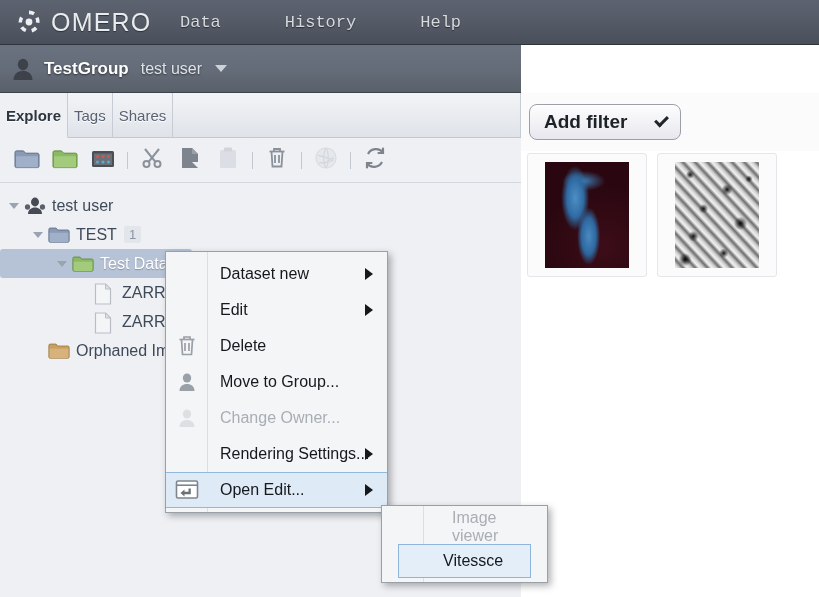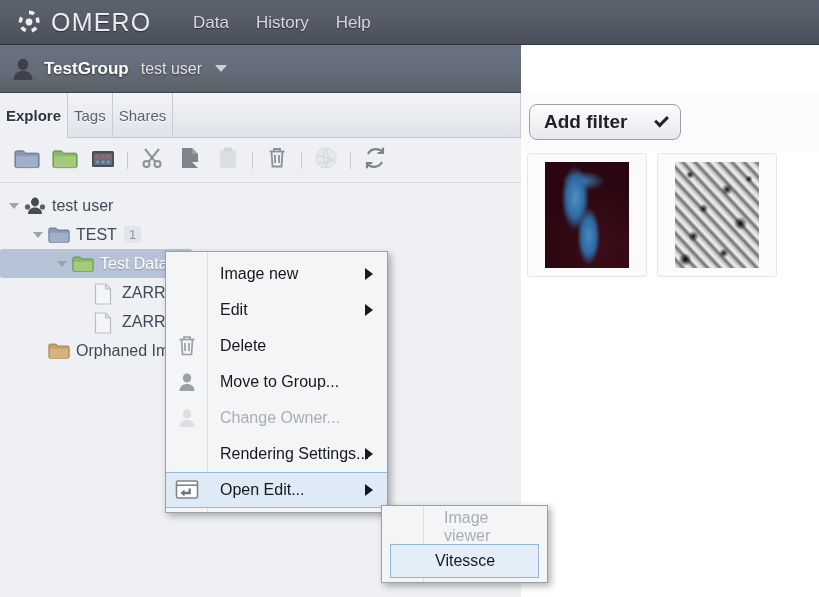--- a/index.html
+++ b/index.html
@@ -21,22 +21,22 @@
     position: absolute; left: 14px; top: 3px;
     display: flex; align-items: center; height: 38px;
   }
   .logo-mark { width: 30px; height: 30px; position: relative; }
   .logo-text {
     color: #e9ecef; font-size: 25px; letter-spacing: 1.2px;
     margin-left: 7px; font-weight: 400;
     text-shadow: 0 1px 1px rgba(0,0,0,.45);
   }
   .nav-items {
-    position: absolute; left: 193px; top: 0; height: 45px;
-    display: flex; align-items: center; gap: 27px;
+    position: absolute; left: 180px; top: 0; height: 45px;
+    display: flex; align-items: center; gap: 64px; font-family: Liberation Mono, monospace;
   }
   .nav-item {
     color: #d6dade; font-size: 17px; cursor: pointer;
     text-shadow: 0 1px 1px rgba(0,0,0,.5);
   }
 
   
   .groupbar {
     position: absolute; left: 0; top: 45px; width: 521px; height: 48px;
     background: linear-gradient(to bottom, #6a7280 0%, #646c79 55%, #596069 100%);
@@ -220,21 +220,21 @@
     position: absolute; right: 14px; width: 0; height: 0;
     border-top: 6px solid transparent; border-bottom: 6px solid transparent;
     border-left: 8px solid #15181d;
   }
 
   
   .submenu {
     position: absolute; left: 381px; top: 505px; width: 167px;
     background: #f4f5f7; border: 1px solid #9aa0a8;
     box-shadow: 3px 3px 7px rgba(0,0,0,.30);
-    padding: 4px 8px; z-index: 50;
+    padding: 4px 16px; z-index: 50;
   }
   .submenu .sub-iconcol {
     position: absolute; left: 0; top: 0; bottom: 0; width: 42px;
     border-right: 1px solid #dcdee2;
   }
   .subitem {
     position: relative; display: flex; align-items: center;
     height: 34px; cursor: pointer; z-index: 2;
   }
   .subitem .sub-lb { font-size: 16px; color: #15181d; margin-left: 54px; }
@@ -492,21 +492,21 @@
         <div class="thumb-b"></div>
       </div>
     </div>
   </div>
 
   <div class="ctxmenu">
     <div class="ctx-iconcol"></div>
 
     <div class="ctxitem">
       <span class="ctx-ic"></span>
-      <span class="ctx-lb">Image new</span>
+      <span class="ctx-lb">Dataset new</span>
       <span class="ctx-arrow"></span>
     </div>
 
     <div class="ctxitem">
       <span class="ctx-ic"></span>
       <span class="ctx-lb">Edit</span>
       <span class="ctx-arrow"></span>
     </div>
 
     <div class="ctxitem">

